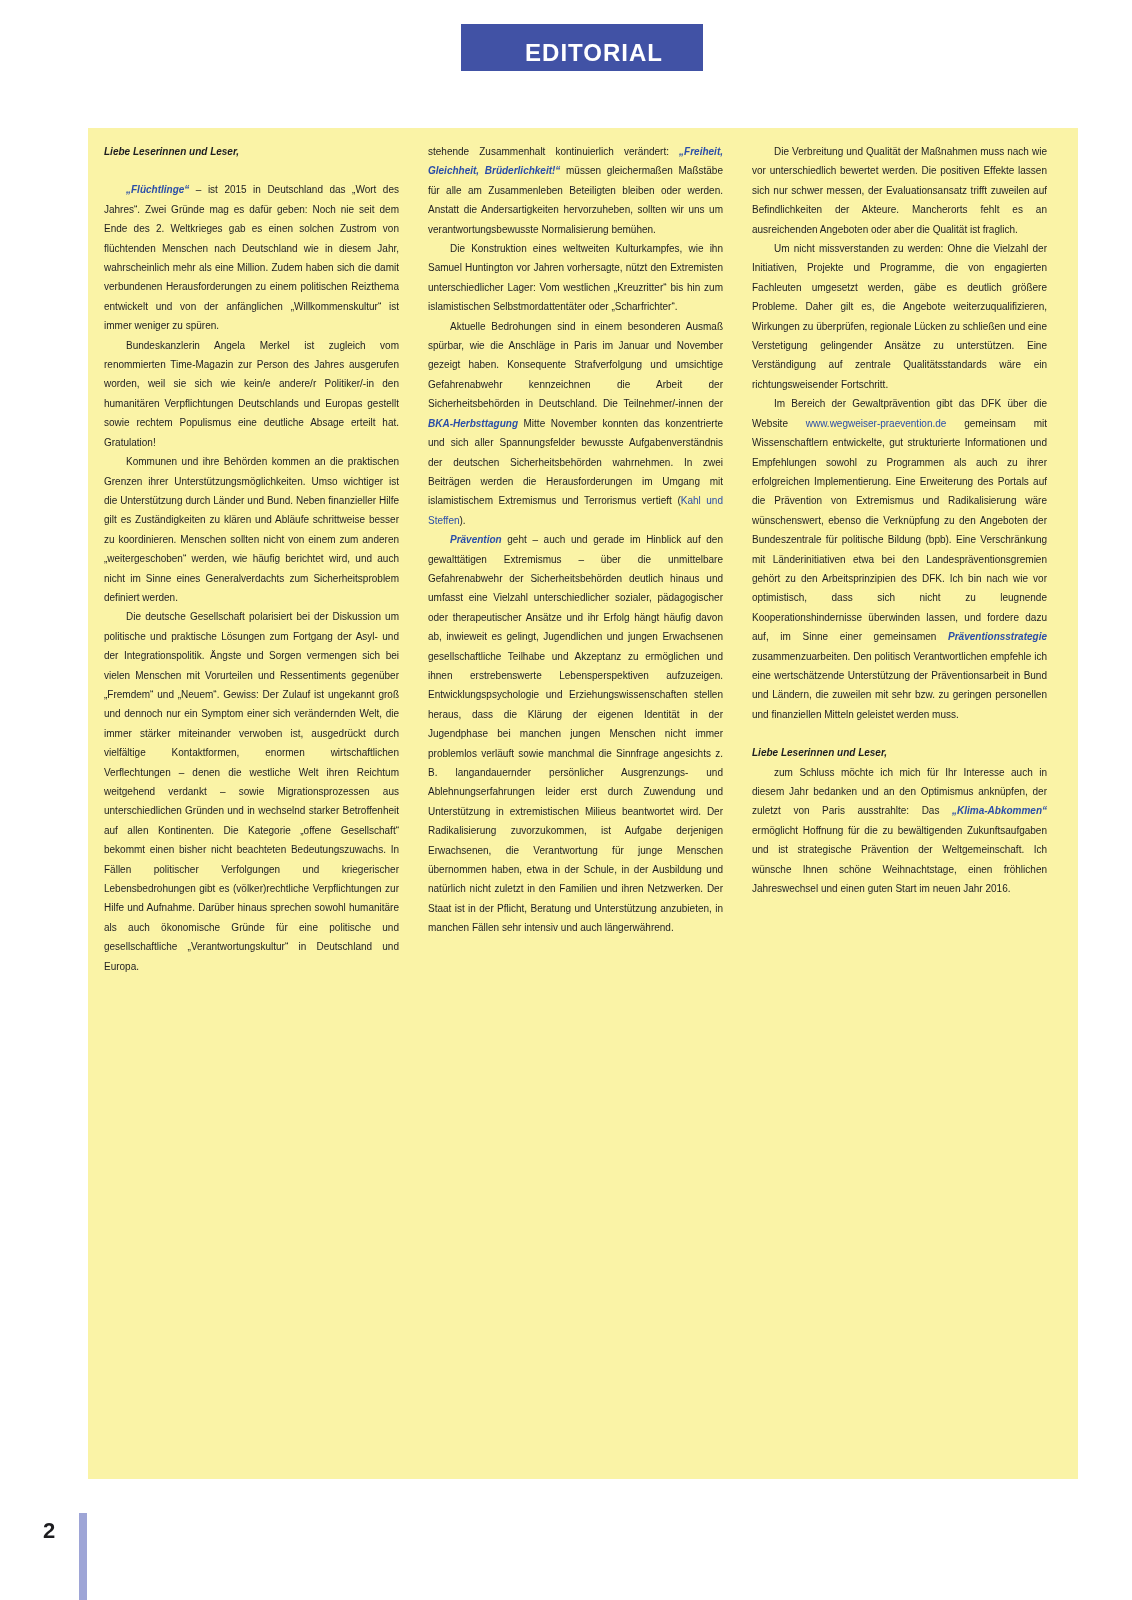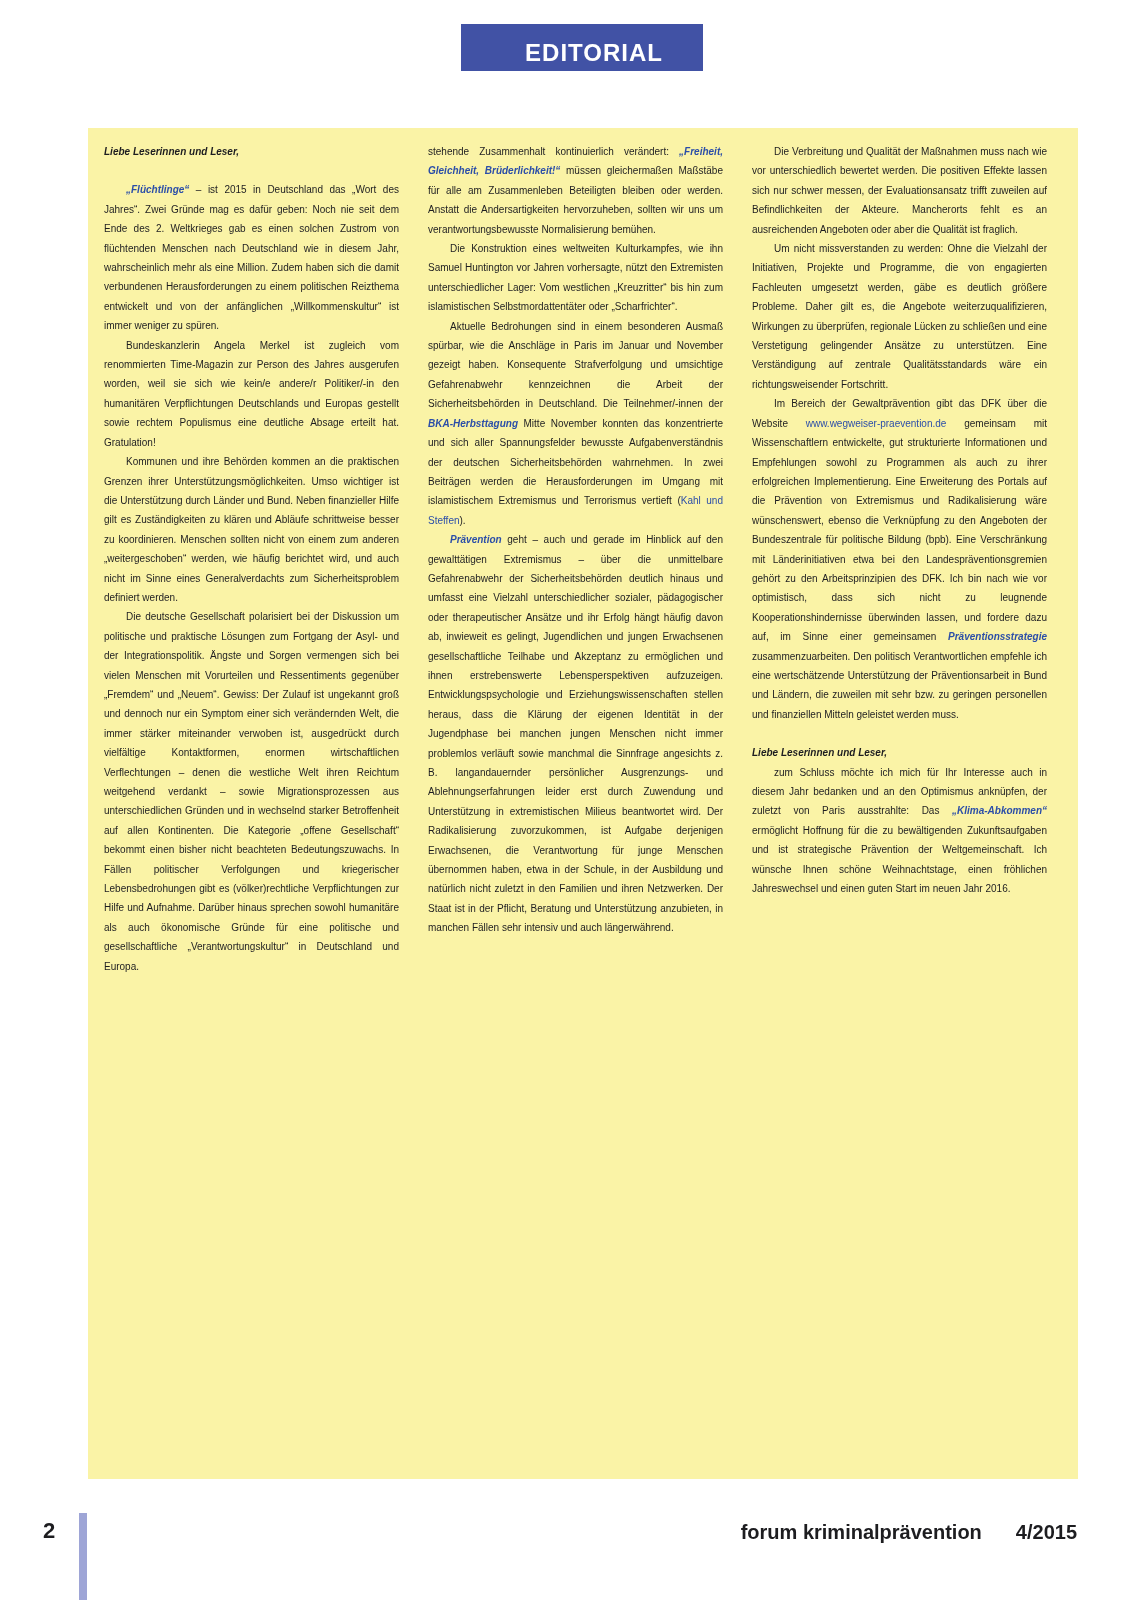--- a/index.html
+++ b/index.html
@@ -91,18 +91,14 @@
         <p class="para indent"><span class="rn">Im Bereich der Gewaltprävention gibt das DFK über die Website </span><span class="rb">www.wegweiser-praevention.de</span><span class="rn"> gemeinsam mit Wissenschaftlern entwickelte, gut strukturierte Informationen und Empfehlungen sowohl zu Programmen als auch zu ihrer erfolgreichen Implementierung. Eine Erweiterung des Portals auf die Prävention von Extremismus und Radikalisierung wäre wünschenswert, ebenso die Verknüpfung zu den Angeboten der </span><span class="ri">Bundeszentrale für politische Bildung (bpb)</span><span class="rn">. Eine Verschränkung mit Länderinitiativen etwa bei den Landespräventionsgremien gehört zu den Arbeitsprinzipien des DFK. Ich bin nach wie vor optimistisch, dass sich nicht zu leugnende Kooperationshindernisse überwinden lassen, und fordere dazu auf, im Sinne einer gemeinsamen </span><span class="rbi">Präventionsstrategie</span><span class="rn"> zusammenzuarbeiten. Den politisch Verantwortlichen empfehle ich eine wertschätzende Unterstützung der Präventionsarbeit in Bund und Ländern, die zuweilen mit sehr bzw. zu geringen personellen und finanziellen Mitteln geleistet werden muss.</span></p>
         <div class="spacer"></div>
         <p class="salutation">Liebe Leserinnen und Leser,</p>
         <p class="para indent"><span class="rn">zum Schluss möchte ich mich für Ihr Interesse auch in diesem Jahr bedanken und an den Optimismus anknüpfen, der zuletzt von Paris ausstrahlte: Das </span><span class="rbi">„Klima-Abkommen“</span><span class="rn"> ermöglicht Hoffnung für die zu bewältigenden Zukunftsaufgaben und ist strategische Prävention der Weltgemeinschaft. Ich wünsche Ihnen schöne Weihnachtstage, einen fröhlichen Jahreswechsel und einen guten Start im neuen Jahr 2016.</span></p>
         <div class="spacer"></div>
       </div>
   </div>
 
   <span class="page-number">2</span>
   <span class="footer-bar"></span>
-  <div class="footer-right">
-    <span>forum kriminalprävention</span>
-    <span>4/2015</span>
-  </div>
 
 </div>
 
 </body></html>

